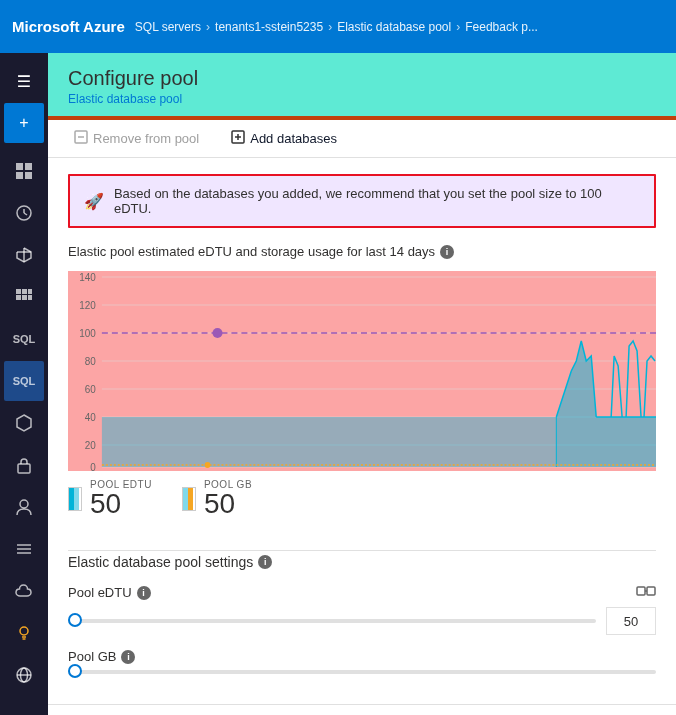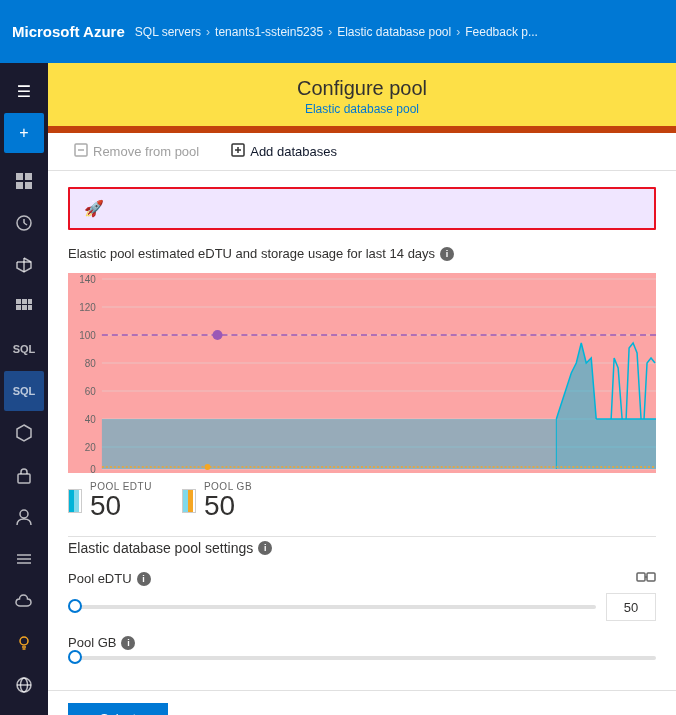--- a/index.html
+++ b/index.html
@@ -4,21 +4,21 @@
   <style>
     * { box-sizing: border-box; margin: 0; padding: 0; }
     body { font-family: 'Segoe UI', Arial, sans-serif; background: #f0f0f0; width: 676px; height: 715px; overflow: hidden; display: flex; flex-direction: column; }
 
     
     .top-bar {
       background: #0078d4;
       color: white;
       display: flex;
       align-items: center;
-      height: 63px;
+      height: 53px;
       padding: 0 12px;
       flex-shrink: 0;
     }
     .top-bar-brand {
       font-size: 15px;
       font-weight: 600;
       color: white;
       margin-right: 10px;
     }
     .breadcrumb {
@@ -72,23 +72,22 @@
       flex: 1;
       background: white;
       overflow-y: auto;
       display: flex;
       flex-direction: column;
     }
 
     
     .page-header {
       padding: 14px 20px 10px 20px;
-      border-bottom: 7px solid #c2410c;
-      background: #fde047;
-      text-align: center;
+      border-bottom: 4px solid #c2410c;
+      background: #5eead4;
     }
     .page-title {
       font-size: 20px;
       font-weight: 300;
       color: #323130;
     }
     .page-subtitle {
       font-size: 12px;
       color: #0078d4;
       margin-top: 2px;
@@ -131,21 +130,21 @@
       display: flex;
       align-items: center;
       gap: 10px;
       margin-bottom: 16px;
       border-radius: 1px;
     }
     .recommendation-icon { color: #7b2fbe; font-size: 16px; }
     .recommendation-text { font-size: 13px; color: #323130; }
 
     
-    .chart-section { margin-bottom: 16px; }
+    .chart-section { margin-bottom: 32px; }
     .chart-title {
       font-size: 13px;
       color: #323130;
       margin-bottom: 12px;
       display: flex;
       align-items: center;
       gap: 5px;
     }
     .info-icon {
       width: 14px; height: 14px;
@@ -390,20 +389,21 @@
             </svg>
         </span>
         <span>Add databases</span>
       </button>
     </div>
 
     <div class="content">
 
       <div class="recommendation-banner">
         <span class="recommendation-icon">🚀</span>
+        <span class="recommendation-text">Based on the databases you added, we recommend that you set the pool size to 100 eDTU.</span>
       </div>
 
       <div class="chart-section">
         <div class="chart-title">
           <span>Elastic pool estimated eDTU and storage usage for last 14 days</span>
           <span class="info-icon">i</span>
         </div>
         <div class="chart-container">
           <svg class="chart-svg" viewBox="0 0 590 200" preserveAspectRatio="none">
 

